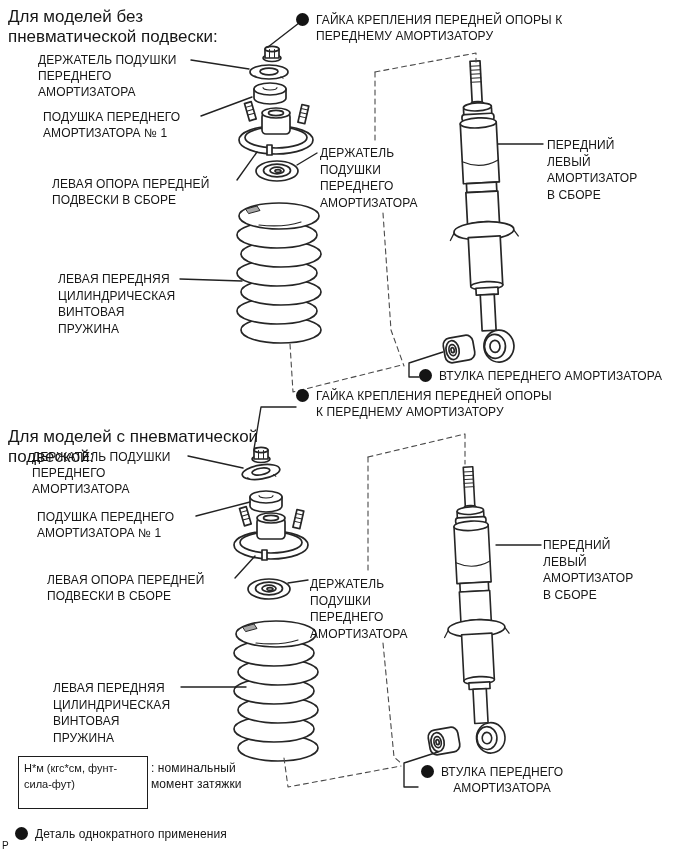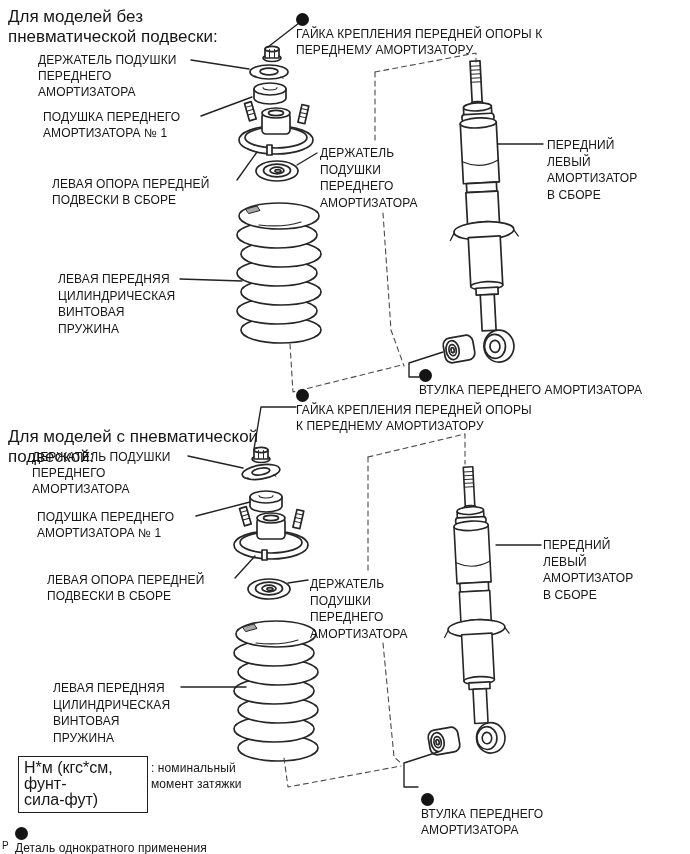--- a/index.html
+++ b/index.html
@@ -7,28 +7,28 @@
     width:690px;height:854px;position:relative;background:#ffffff;
     font-family:"Liberation Sans", sans-serif;color:#161616;overflow:hidden;
   }
   #art{position:absolute;left:0;top:0;z-index:0;}
   .lbl{
     position:absolute;font-size:12px;line-height:16px;white-space:pre-line;
     z-index:2;letter-spacing:0.1px;
   }
   .lh17{line-height:16.5px;}
   .hdr{font-size:17px;line-height:20px;white-space:pre-line;position:absolute;z-index:2;}
-  .row{display:flex;align-items:flex-start;flex-direction:column;}
+  .row{display:flex;align-items:flex-start;gap:7px;}
   .bullet{
     width:13px;height:13px;border-radius:50%;background:#141414;
     flex:none;margin-top:1px;
   }
   .legend-box{
     position:absolute;z-index:2;border:1.5px solid #1d1d1d;
-    padding:3px 5px 4px 5px;font-size:16px;line-height:16px;white-space:pre-line;
+    padding:3px 5px 16px 5px;font-size:11px;line-height:16px;white-space:pre-line;
   }
   .pagemark{position:absolute;font-size:10px;z-index:2;}
 </style>
 </head>
 <body>
 
 <svg id="art" width="690" height="854" viewBox="0 0 690 854" fill="#ffffff" stroke="#262626" stroke-width="1.7" stroke-linecap="round" stroke-linejoin="round">
   <defs>
     <g id="nut">
       <ellipse cx="0" cy="5" rx="9" ry="3.5"></ellipse>
@@ -237,21 +237,21 @@
 <div class="lbl lh17" style="left:543px;top:537px;">ПЕРЕДНИЙ
 ЛЕВЫЙ
 АМОРТИЗАТОР
 В СБОРЕ</div>
 
 <div class="lbl lh17" style="left:53px;top:680px;">ЛЕВАЯ ПЕРЕДНЯЯ
 ЦИЛИНДРИЧЕСКАЯ
 ВИНТОВАЯ
 ПРУЖИНА</div>
 
-<div class="lbl row" style="left:421px;top:792px;">
+<div class="lbl row" style="left:421px;top:764px;text-align:center;">
   <span class="bullet"></span>
   <span>ВТУЛКА ПЕРЕДНЕГО
 АМОРТИЗАТОРА</span>
 </div>
 
 <div class="legend-box" style="left:18px;top:756px;width:118px;">Н*м (кгс*см, фунт-
 сила-фут)</div>
 
 <div class="lbl" style="left:151px;top:760px;">: номинальный
 момент затяжки</div>

